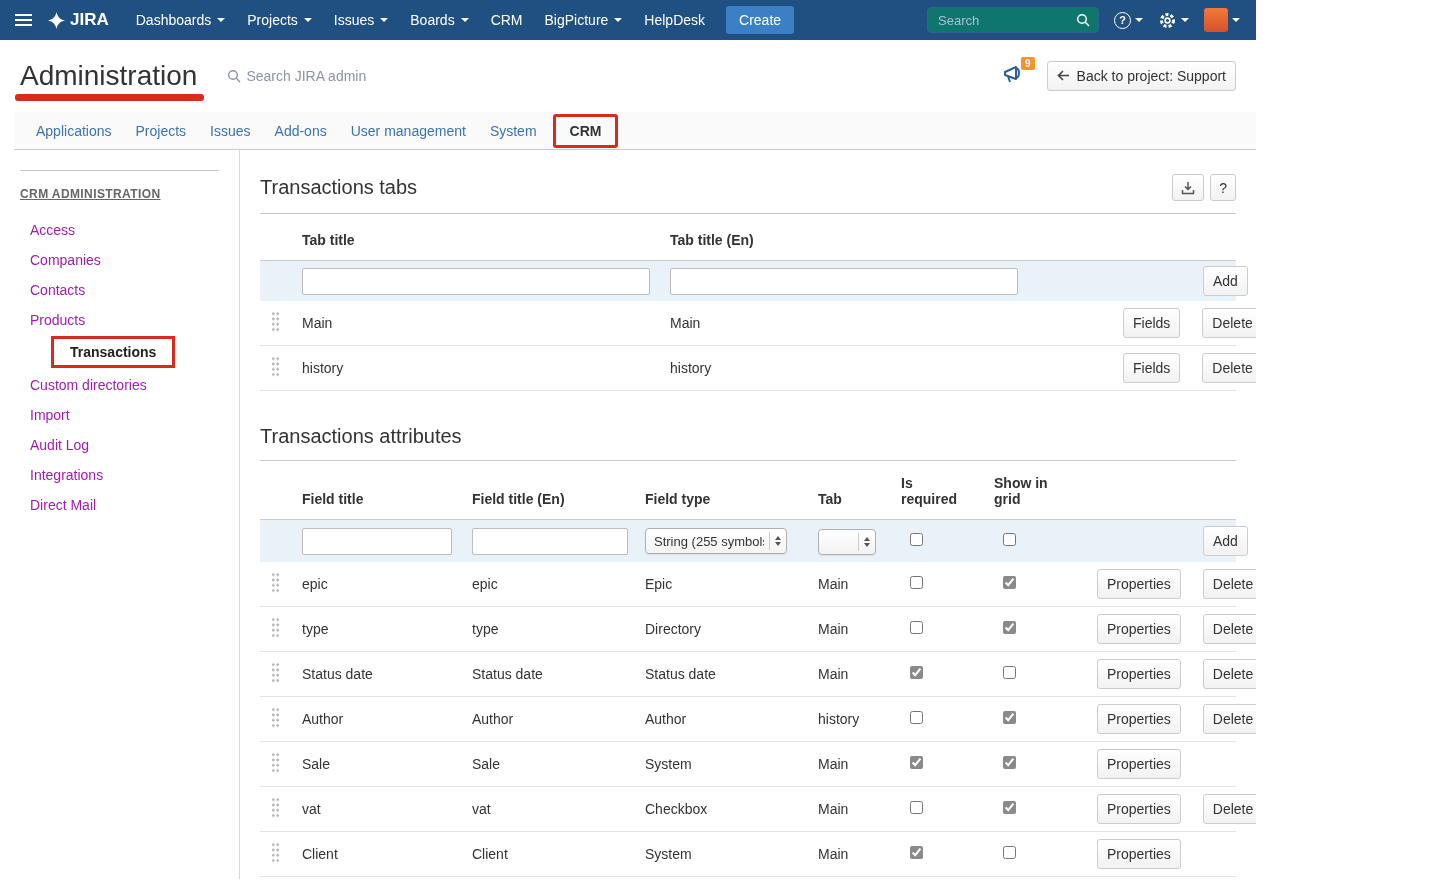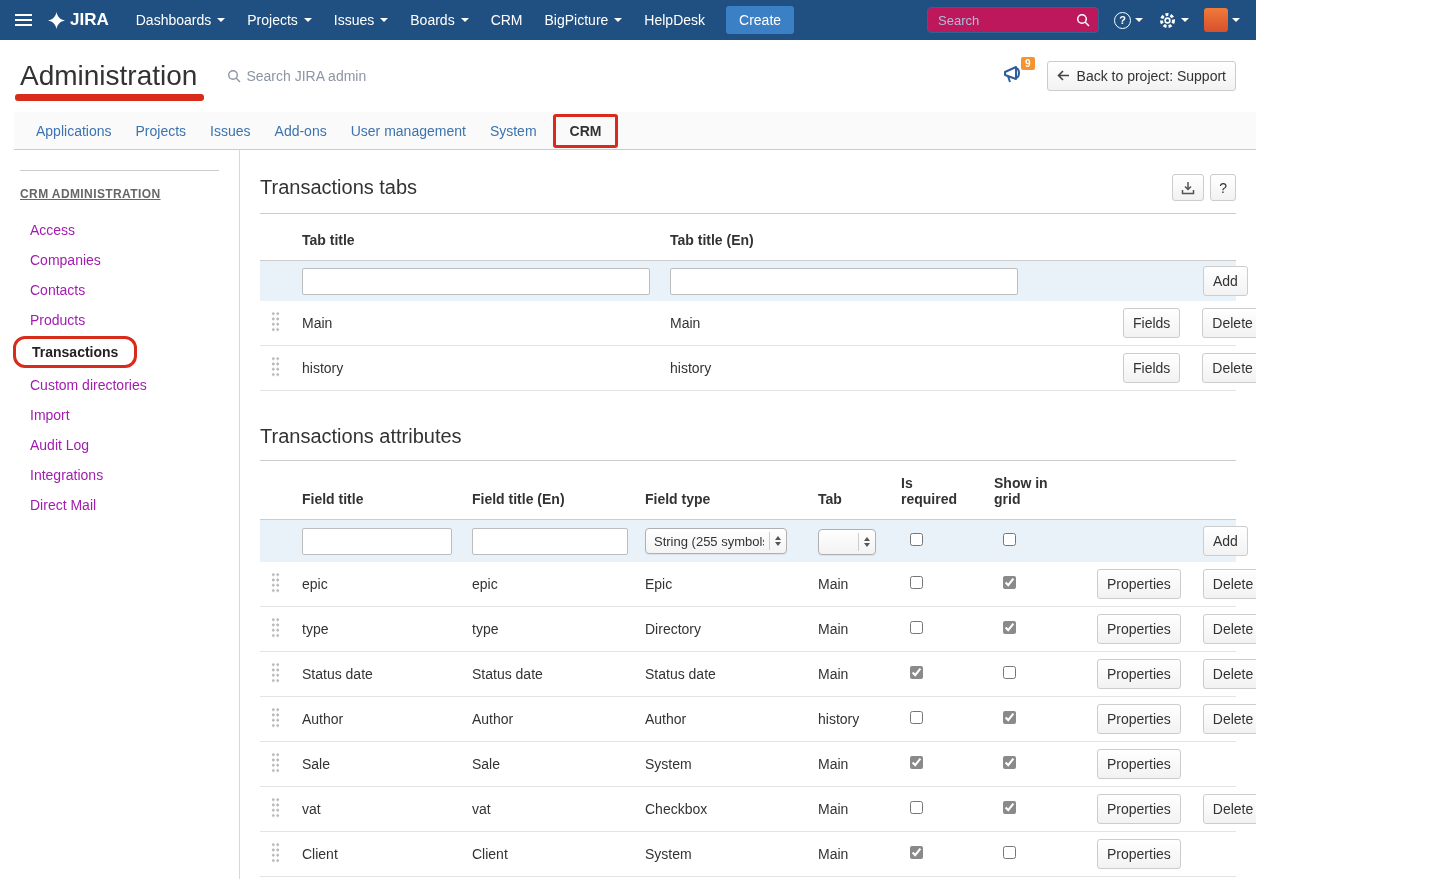--- a/index.html
+++ b/index.html
@@ -8,21 +8,21 @@
 
   
   .topbar { height:40px; background:#205081; display:flex; align-items:center; color:#fff; }
   .hamburger { width:46px; height:40px; display:flex; flex-direction:column; gap:3px; align-items:center; justify-content:center; cursor:pointer; }
   .hamburger i { display:block; width:17px; height:2px; background:#fff; }
   .logo { display:flex; align-items:center; gap:5px; font-weight:bold; font-size:17px; padding:0 16px 0 2px; cursor:pointer; }
   .menu-item { padding:0 11px; font-size:14px; height:40px; display:flex; align-items:center; gap:6px; cursor:pointer; white-space:nowrap; }
   .caret { width:0; height:0; border:4px solid transparent; border-top-color:#fff; margin-top:3px; }
   .create-btn { background:#3b7fc4; border:none; border-radius:3px; padding:6px 13px; margin-left:10px; font-size:14px; color:#fff; font-family:inherit; cursor:pointer; }
   .topbar-right { margin-left:auto; display:flex; align-items:center; gap:15px; padding-right:16px; }
-  .topbar-search { display:flex; align-items:center; background:#be185d; border:1px solid #2f6396; border-radius:4px; height:26px; width:172px; padding:0 8px; }
+  .topbar-search { display:flex; align-items:center; background:#0f766e; border:1px solid #2f6396; border-radius:4px; height:26px; width:172px; padding:0 8px; }
   .topbar-search input { flex:1; background:transparent; border:none; outline:none; color:#e8eef5; font-size:13px; font-family:inherit; min-width:0; }
   .topbar-search input::placeholder { color:#a9c0d8; }
   .tb-icon-group { display:flex; align-items:center; gap:4px; cursor:pointer; }
   .circle-q { width:17px; height:17px; border:1.5px solid #fff; border-radius:50%; font-size:11px; font-weight:bold; display:flex; align-items:center; justify-content:center; }
   .avatar { width:24px; height:24px; border-radius:3px; background:#e25b35; background-image:linear-gradient(#ef7a3a,#d8502c); }
 
   
   .admin-header { height:72px; display:flex; align-items:center; padding:0 20px; }
   .admin-title-wrap { position:relative; margin-right:30px; }
   .admin-title { font-size:28px; font-weight:400; margin:0; color:#333; }
@@ -44,21 +44,21 @@
   .admin-tab.active { color:#333; font-weight:bold; }
   .red-box { border:3px solid #d92b1b; border-radius:3px; }
   .crm-tab-wrap { padding:6px 2px; margin-left:4px; display:inline-flex; align-items:center; }
 
   
   .main { display:flex; height:729px; overflow:hidden; }
   .sidebar { width:240px; flex-shrink:0; border-right:1px solid #d8d8d8; padding-top:20px; }
   .sidebar-heading { margin:0 20px 14px; border-top:1px solid #ccc; padding-top:16px; font-size:12px; font-weight:bold; color:#666; letter-spacing:0.4px;text-decoration:underline; }
   .sidebar-item { display:block; height:30px; line-height:30px; padding-left:30px; color:#a21caf; font-size:14px; text-decoration:none; cursor:pointer; }
   .sidebar-item-active-row { height:40px; display:flex; align-items:center; padding-left:13px; margin:-3px 0 -2px; }
-  .sidebar-red-box { display:inline-flex; border:3px solid #d92b1b; border-radius:12px; padding:5px 16px; }
+  .sidebar-red-box { display:inline-flex; border:3px solid #d92b1b; border-radius:0; padding:5px 16px;margin-left:38px; }
   .sidebar-item.active { color:#222; font-weight:bold; padding:0; height:auto; line-height:normal; }
 
   .content { flex:1; padding:0 20px; min-width:0; }
   .section-header { display:flex; align-items:center; margin:24px 0 12px; }
   .section-title { font-size:20px; font-weight:400; color:#333; margin:0; }
   .section-actions { margin-left:auto; display:flex; gap:6px; }
 
   
   .tbl { border-top:1px solid #ccc; }
   .tabs-grid { display:grid; grid-template-columns:42px 368px 453px 1fr; }

